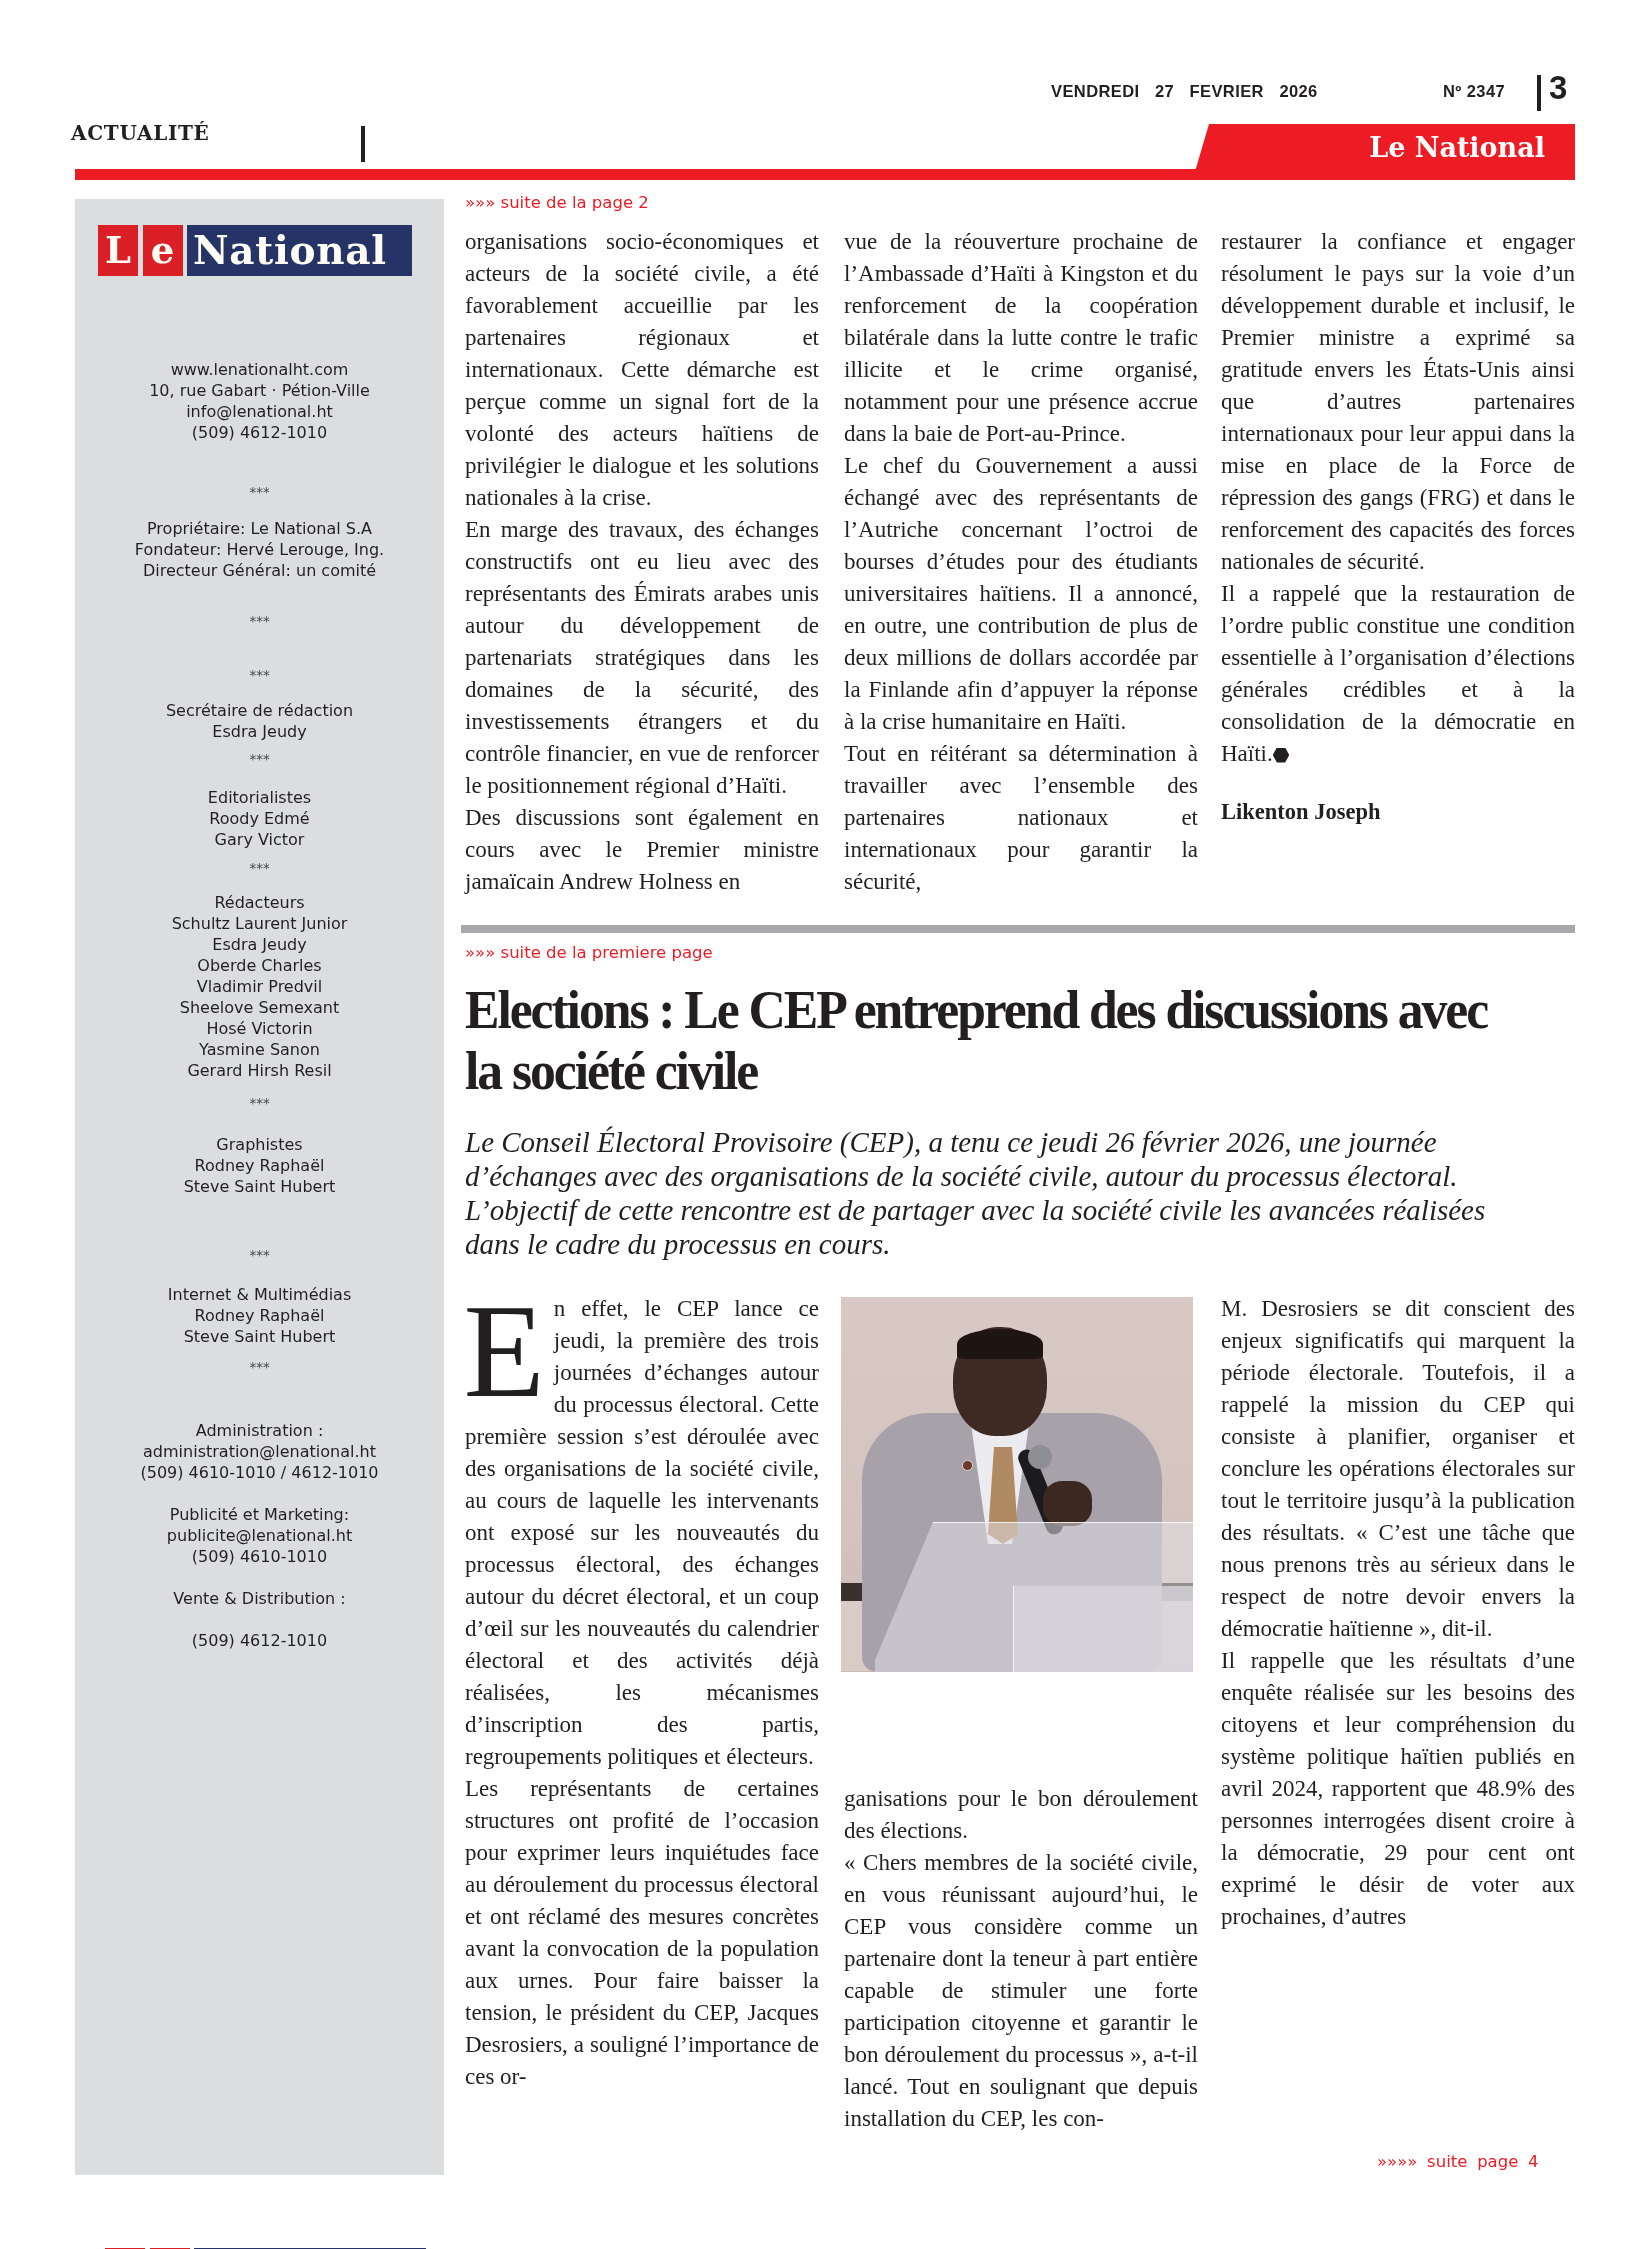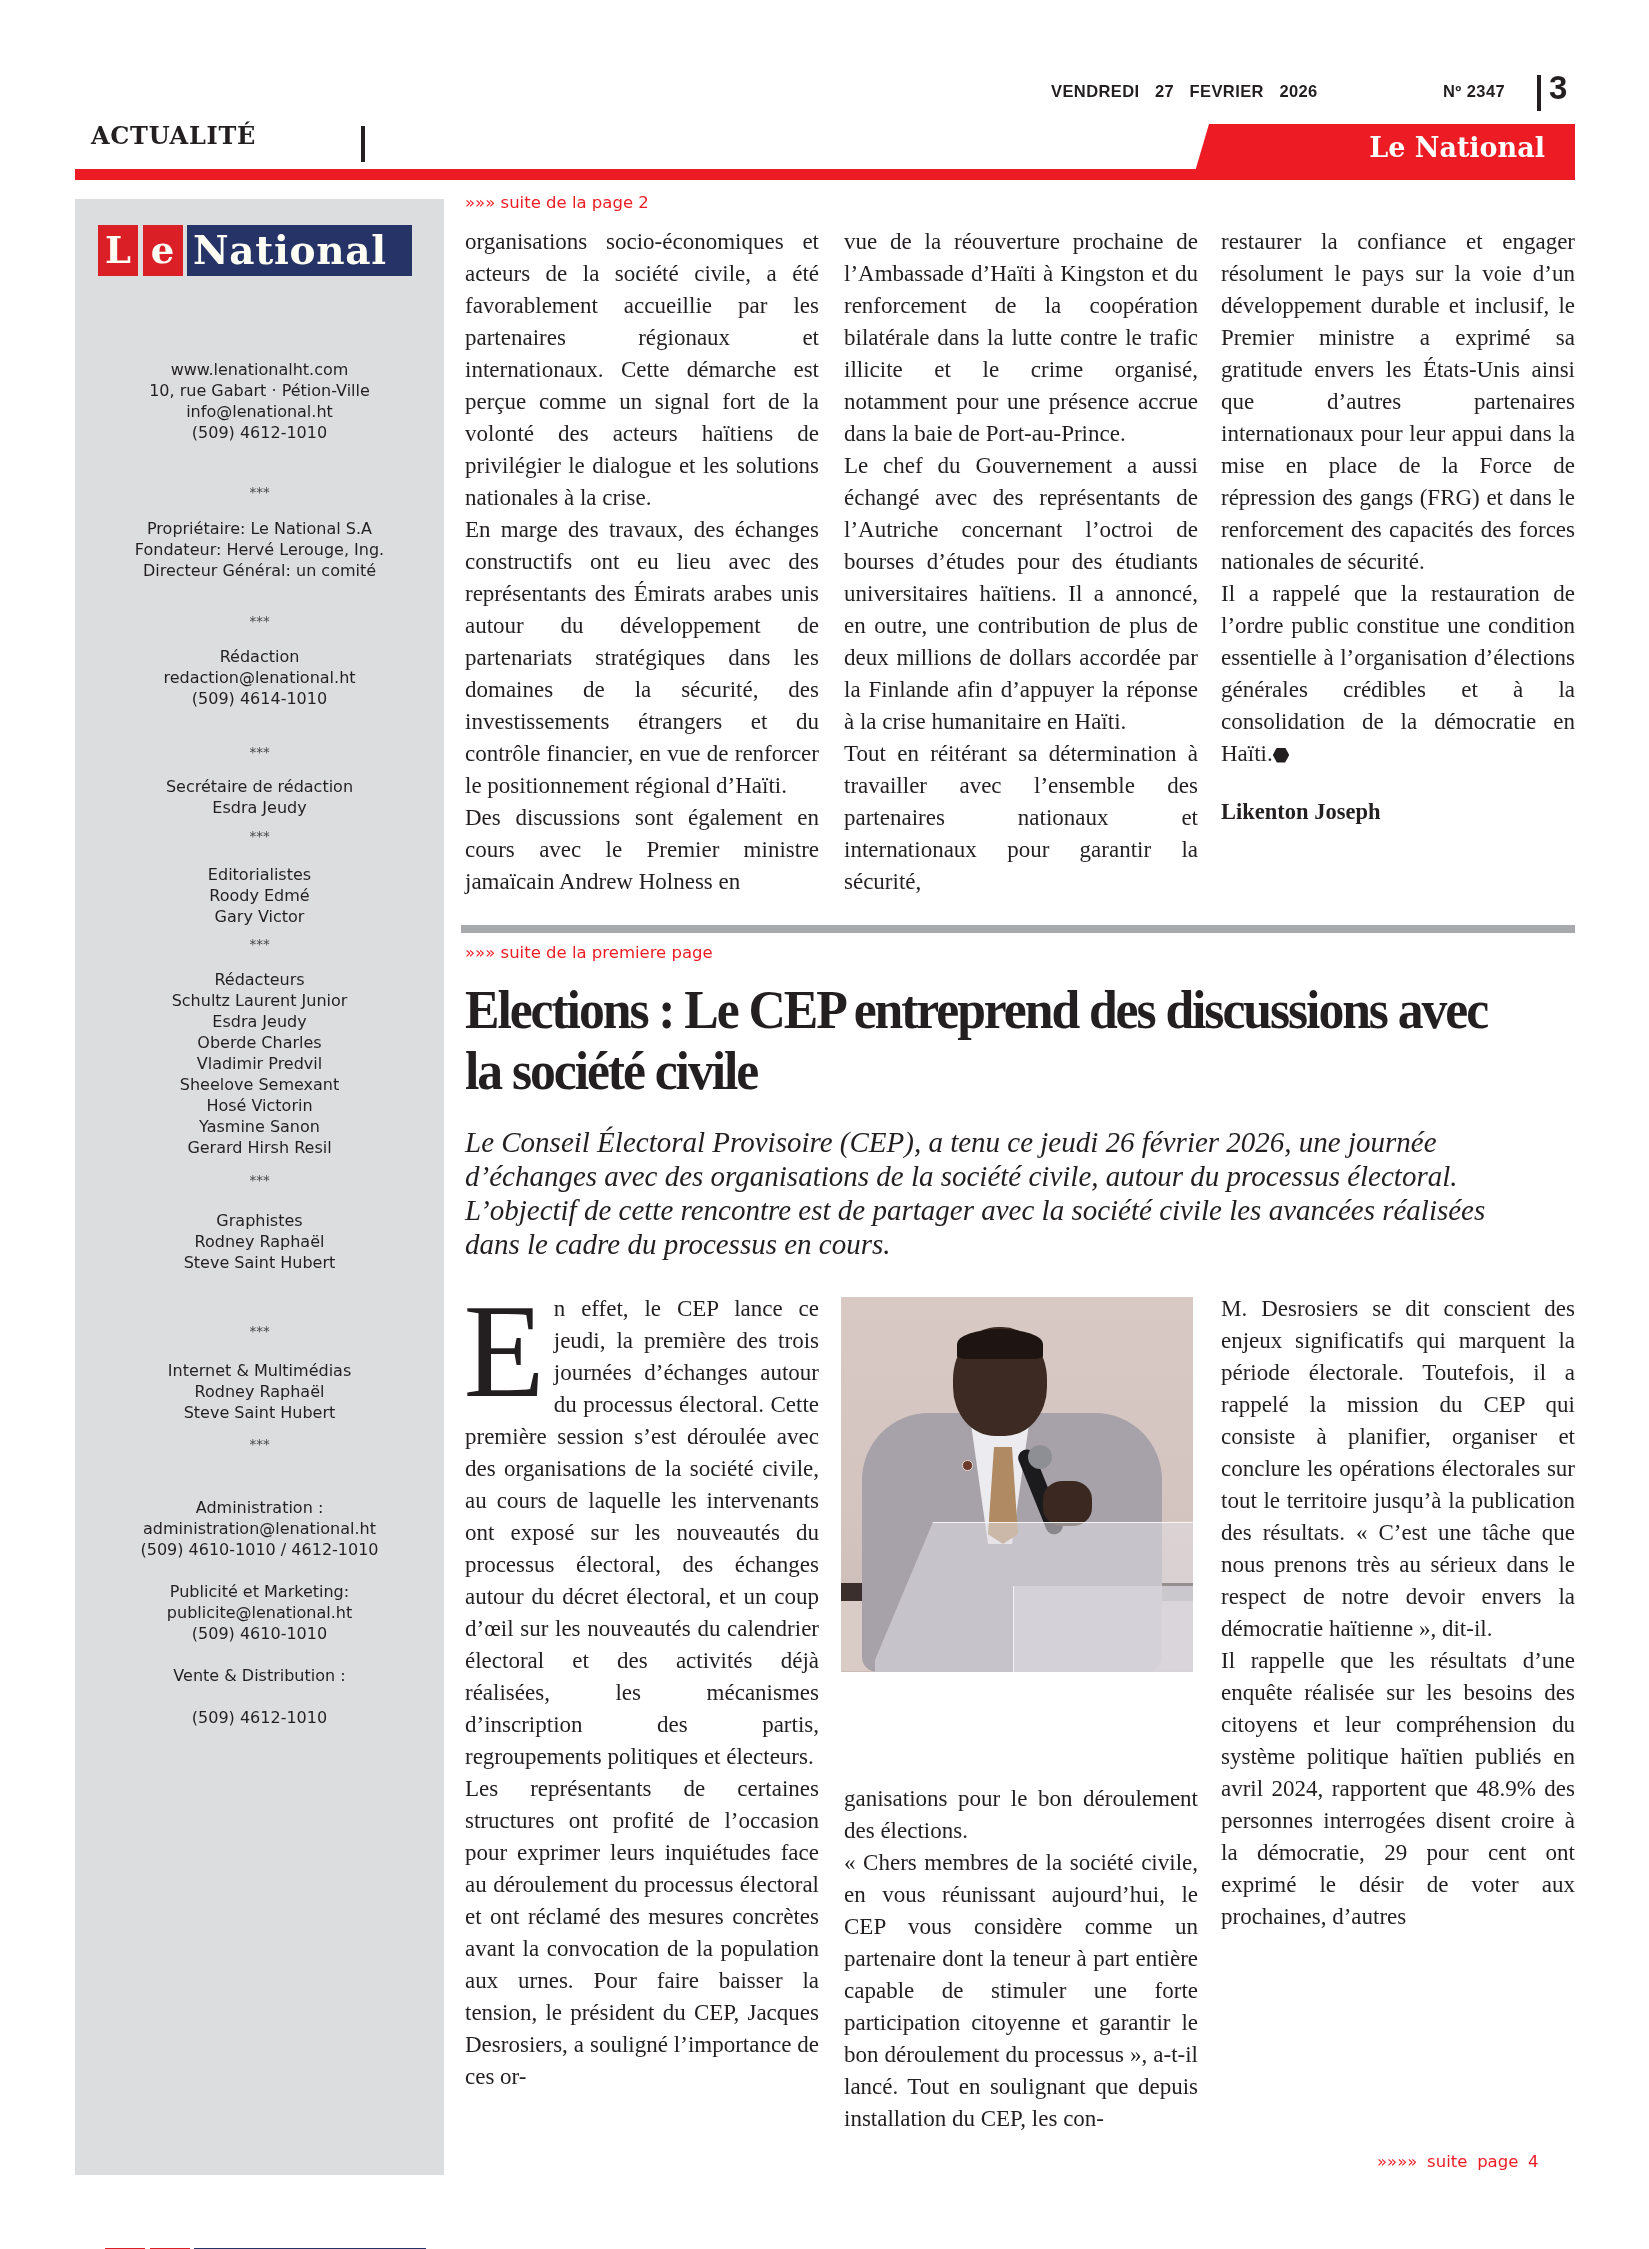--- a/index.html
+++ b/index.html
@@ -1,22 +1,22 @@
 <!DOCTYPE html>
 <html style="font-size:12px"><head>
 <meta charset="utf-8">
 <style>
   * { box-sizing: border-box; margin: 0; padding: 0; }
   html, body { width: 1650px; height: 2250px; background: #ffffff; overflow: hidden; }
   body { position: relative; font-family: "Liberation Serif", "DejaVu Serif", serif; color: #231f20; }
 
   
   .section-title {
-    position: absolute; left: 91px; top: 121px;
-    font-family: "DejaVu Serif", serif; font-weight: bold; font-size: 24px;
+    position: absolute; left: 71px; top: 121px;
+    font-family: "DejaVu Serif", serif; font-weight: bold; font-size: 20px;
     letter-spacing: 0.7px; color: #231f20;
   }
   .section-bar {
     position: absolute; left: 361px; top: 126px; width: 3.7px; height: 36px; background: #231f20;
   }
   .header-meta {
     position: absolute; top: 82px; font-family: "Liberation Sans", sans-serif;
     font-weight: bold; font-size: 16.5px; color: #231f20; letter-spacing: 0.4px;
   }
   .meta-date { left: 1051px; word-spacing: 10.5px; }
@@ -171,25 +171,20 @@
       <span style="display:block">info@lenational.ht</span>
       <span style="display:block">(509) 4612-1010</span>
     </div>
     <span class="stars" style="margin-top:39px">***</span>
     <div class="grp" style="margin-top:15px">
       <span style="display:block">Propriétaire: Le National S.A</span>
       <span style="display:block">Fondateur: Hervé Lerouge, Ing.</span>
       <span style="display:block">Directeur Général: un comité</span>
     </div>
     <span class="stars" style="margin-top:30px">***</span>
-    <div class="grp" style="margin-top:13.5px">
-      <span style="display:block">Rédaction</span>
-      <span style="display:block">redaction@lenational.ht</span>
-      <span style="display:block">(509) 4614-1010</span>
-    </div>
     <span class="stars" style="margin-top:33px">***</span>
     <div class="grp" style="margin-top:13.5px">
       <span style="display:block">Secrétaire de rédaction</span>
       <span style="display:block">Esdra Jeudy</span>
     </div>
     <span class="stars" style="margin-top:7.5px">***</span>
     <div class="grp" style="margin-top:17px">
       <span style="display:block">Editorialistes</span>
       <span style="display:block">Roody Edmé</span>
       <span style="display:block">Gary Victor</span>

